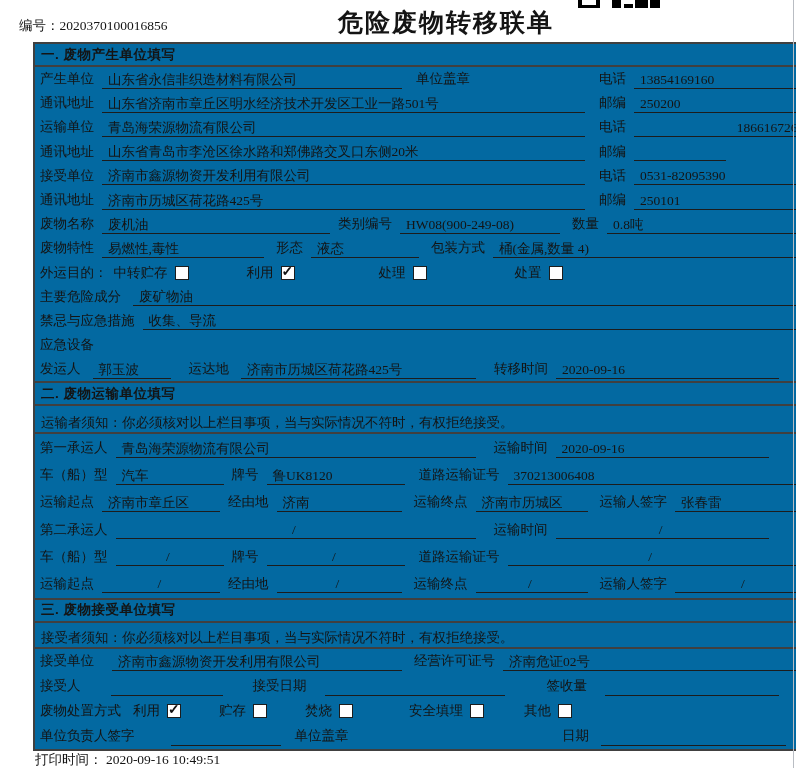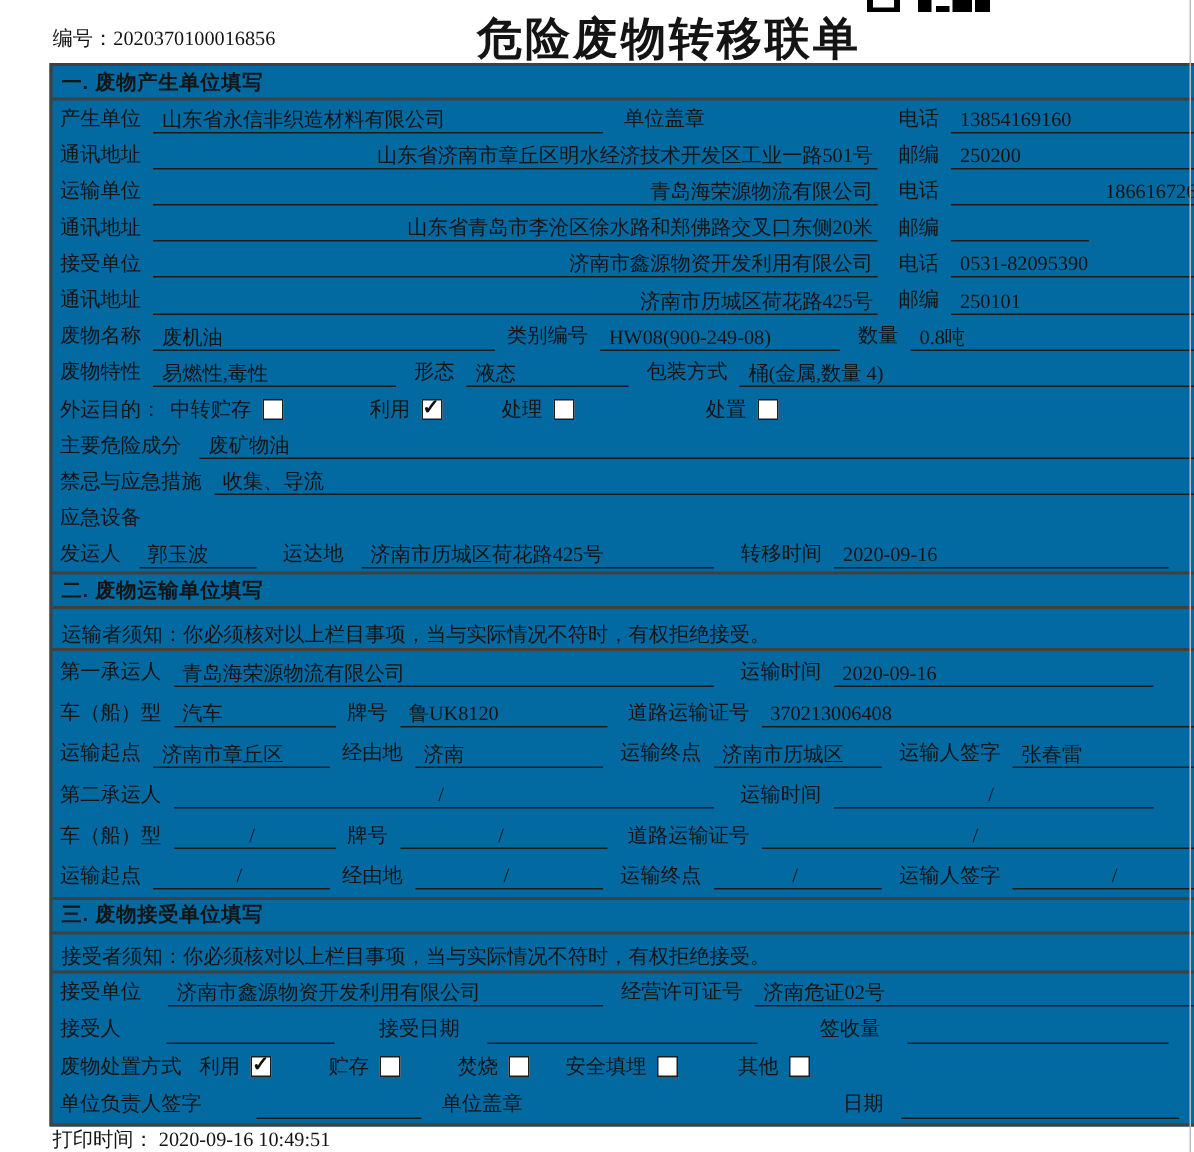--- a/index.html
+++ b/index.html
@@ -6,24 +6,24 @@
   body{
     width:796px;height:768px;background:#ffffff;color:#141414;
     font-family:"Liberation Serif","DejaVu Serif",serif;
     font-size:13.5px;position:relative;overflow:hidden;
   }
   .doc{position:relative;width:796px;height:768px;}
   .edge-line{position:absolute;top:0;right:2px;width:1px;height:768px;background:#b9bdc3;}
 
   
   .hdr{position:relative;height:42px;}
-  .serial{position:absolute;left:35px;top:17px;white-space:nowrap;}
+  .serial{position:absolute;left:19px;top:17px;white-space:nowrap;}
   .doc-title{
     position:absolute;left:50%;top:6px;transform:translateX(-50%) translateX(48px);
-    font-size:30px;font-weight:bold;letter-spacing:2px;white-space:nowrap;
+    font-size:25px;font-weight:bold;letter-spacing:2px;white-space:nowrap;
     font-family:"Liberation Sans","DejaVu Sans",sans-serif;
   }
   .qr-frag{position:absolute;left:578px;top:0;width:82px;height:9px;}
   .qr-frag .p{position:absolute;background:#000;}
   .qr-open{position:absolute;left:0;top:0;width:22px;height:8px;background:transparent;
     border-left:4px solid #000;border-right:4px solid #000;border-bottom:3px solid #000;box-sizing:border-box;}
 
   
   .tbl{position:absolute;left:33px;top:42px;width:792px;border:2px solid #404040;background:#0369a1;box-sizing:border-box;}
   .sec-h{
@@ -44,21 +44,21 @@
   .lbl{white-space:nowrap;flex:none;}
   .val{
     border-bottom:1px solid #1c1c1c;white-space:nowrap;flex:none;
     height:19px;line-height:19px;padding:0 3px 0 6px;box-sizing:border-box;overflow:visible;
   }
   .fill{flex:1 1 auto;}
   .sp{flex:1 1 auto;}
   .ctr{text-align:center;padding-left:0;}
   .ml6{margin-left:6px;}.ml8{margin-left:8px;}.ml12{margin-left:12px;}
   .ml14{margin-left:14px;}.ml18{margin-left:18px;}.ml30{margin-left:30px;}
-  .mr14{margin-right:14px;text-align:right;}.mr35{margin-right:35px;}.mr45{margin-right:45px;}
+  .mr14{margin-right:14px;}.mr35{margin-right:35px;}.mr45{margin-right:45px;}
   .opt{display:flex;align-items:center;white-space:nowrap;flex:none;}
   .cb{width:12px;height:12px;border:1.5px solid #1c1c1c;box-sizing:content-box;
       display:inline-block;margin-left:7px;position:relative;flex:none;background:#fff;}
   .cb.checked::before{content:"\2713";position:absolute;left:0px;top:-4px;font-size:14px;font-weight:bold;color:#111;}
 
   .footer{position:absolute;left:35px;top:751px;white-space:nowrap;}
 </style>
 </head>
 <body>
 
@@ -145,21 +145,21 @@
     <div class="row r1">
       <span class="lbl">外运目的：</span>
       <span class="opt ml6">
         <span>中转贮存</span>
         <span class="cb"></span>
       </span>
       <span class="opt" style="margin-left:58px;">
         <span>利用</span>
         <span class="cb checked"></span>
       </span>
-      <span class="opt" style="margin-left:40px;">
+      <span class="opt" style="margin-left:84px;">
         <span>处理</span>
         <span class="cb"></span>
       </span>
       <span class="opt" style="margin-left:88px;">
         <span>处置</span>
         <span class="cb"></span>
       </span>
     </div>
 
     <div class="row r1">
@@ -276,21 +276,21 @@
         <span class="cb checked"></span>
       </span>
       <span class="opt" style="margin-left:38px;">
         <span>贮存</span>
         <span class="cb"></span>
       </span>
       <span class="opt" style="margin-left:38px;">
         <span>焚烧</span>
         <span class="cb"></span>
       </span>
-      <span class="opt" style="margin-left:24px;font-family:Liberation Serif, serif;">
+      <span class="opt" style="margin-left:56px;font-family:Liberation Serif, serif;">
         <span>安全填埋</span>
         <span class="cb"></span>
       </span>
       <span class="opt" style="margin-left:40px;">
         <span>其他</span>
         <span class="cb"></span>
       </span>
     </div>
 
     <div class="row r3">

